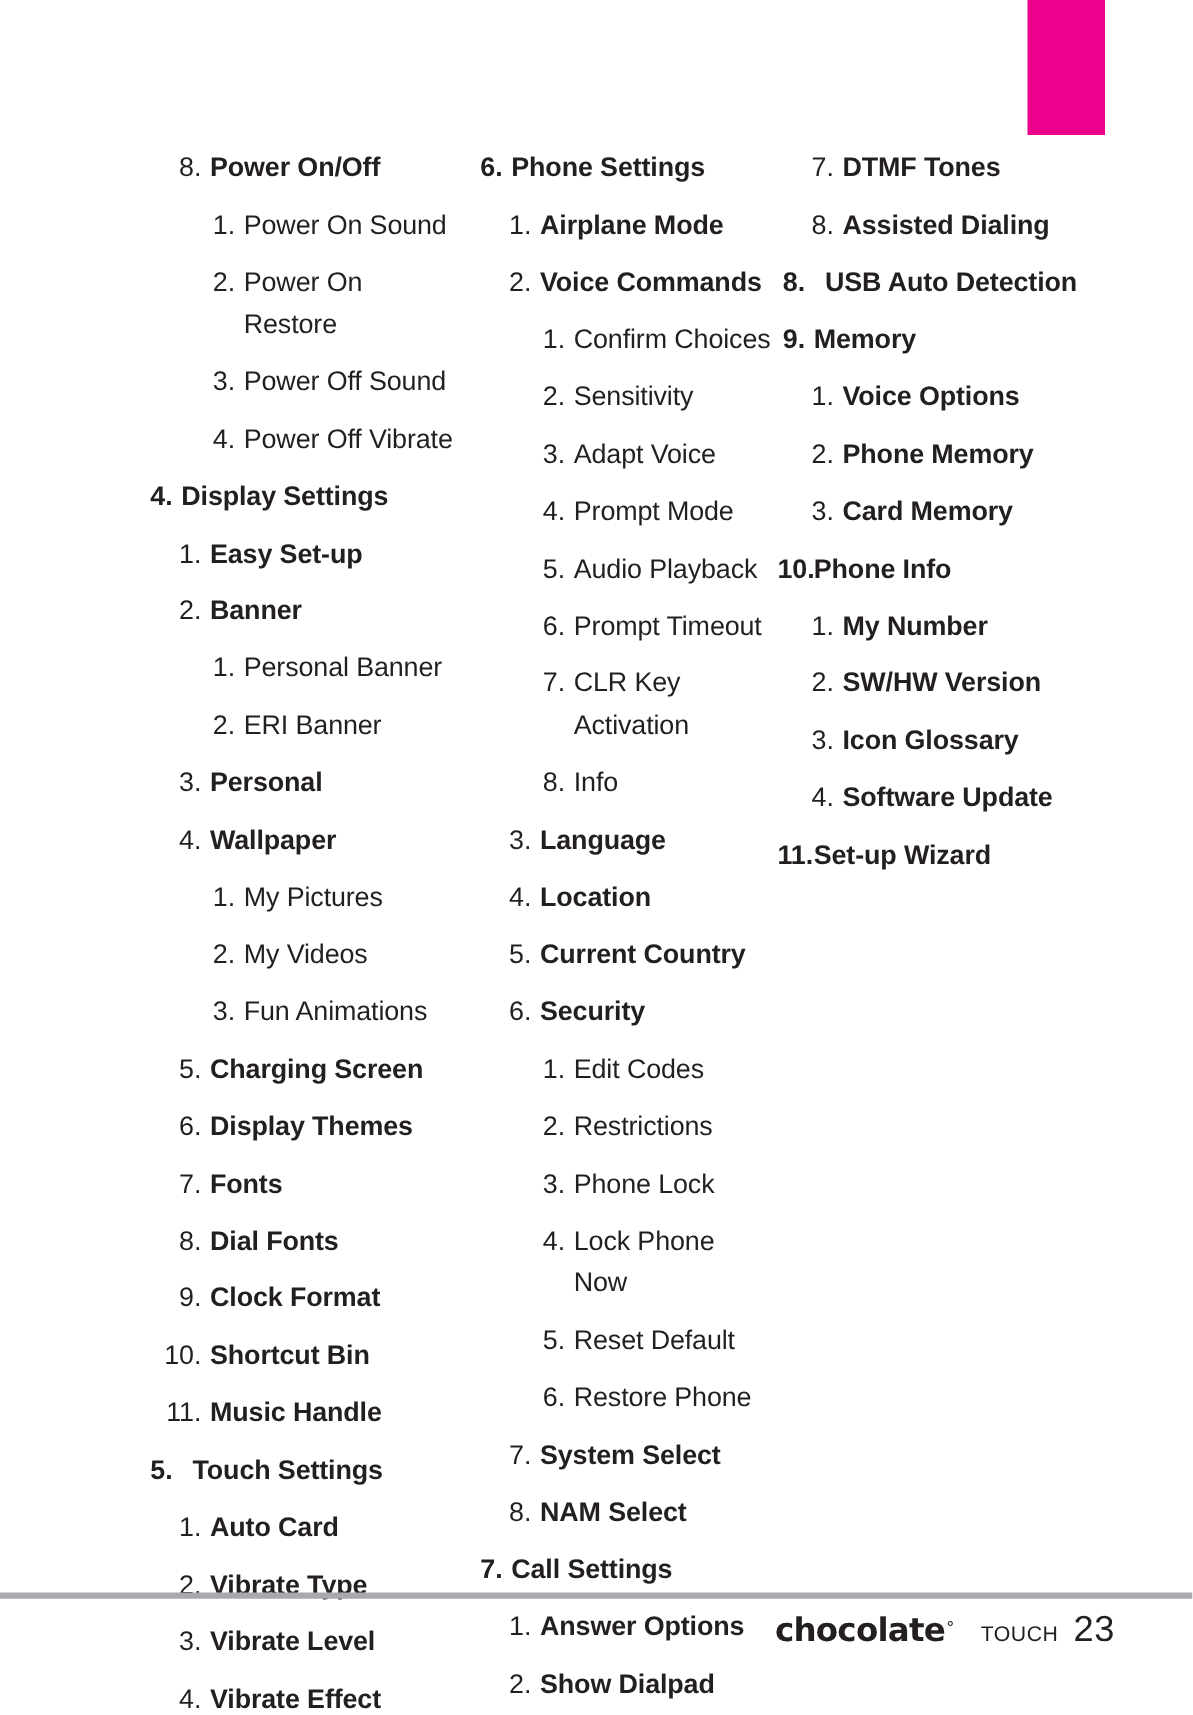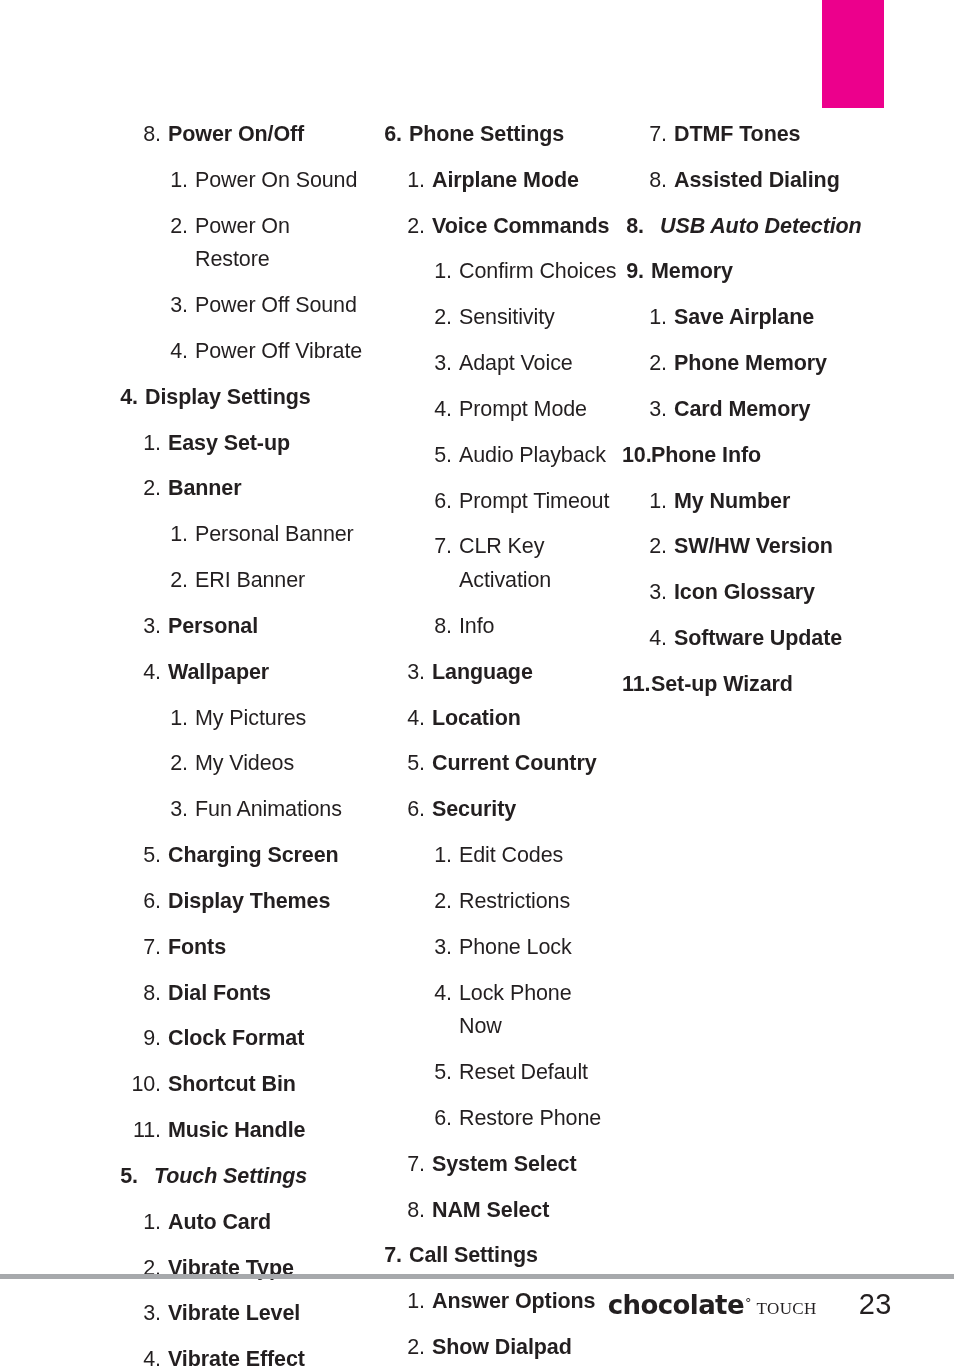--- a/index.html
+++ b/index.html
@@ -62,21 +62,21 @@
   }
 
   
   .lvl1 {
     font-weight: bold;
     font-size: 21.5px;
   }
   .lvl1 .num { width: 22px; }
   .lvl1 .txt { padding-left: 29px; }
   
-  .lvl1.wide .txt { padding-left: 38px; font-style: italic; }
+  .lvl1.wide .txt { padding-left: 38px; }
 
   
   .lvl2 { font-weight: normal; }
   .lvl2 .num { width: 45px; }
   .lvl2 .txt { padding-left: 52px; font-weight: bold; }
 
   
   .lvl3 { font-weight: normal; }
   .lvl3 .num { width: 72px; }
   .lvl3 .txt { padding-left: 79px; }
@@ -115,31 +115,31 @@
   }
   #logo-reg {
     font-family: "DejaVu Sans", sans-serif;
     font-size: 13px;
     color: #231f20;
     position: relative;
     top: -7px;
     margin-left: 1px;
   }
   #logo-touch {
-    font-family: Liberation Serif, serif;
+    font-family: Liberation Sans, sans-serif;
     font-size: 17px;
     letter-spacing: 0.4px;
     color: #231f20;
-    margin-left: 5px;
+    margin-left: 21px;
   }
   #page-number {
     font-family: "Liberation Sans", sans-serif;
     font-size: 29px;
     color: #231f20;
-    margin-left: 42px;
+    margin-left: 12px;
     letter-spacing: 0.5px;
   }
 </style>
 </head>
 <body>
 
 <div id="pink-tab"></div>
 
 <div id="toc">
   <div class="column" id="col-1">
@@ -374,21 +374,21 @@
       <div class="entry lvl1 wide">
         <span class="num">8.</span>
         <span class="txt">USB Auto Detection</span>
       </div>
       <div class="entry lvl1">
         <span class="num">9.</span>
         <span class="txt">Memory</span>
       </div>
       <div class="entry lvl2">
         <span class="num">1.</span>
-        <span class="txt">Save Airplane</span>
+        <span class="txt">Voice Options</span>
       </div>
       <div class="entry lvl2">
         <span class="num">2.</span>
         <span class="txt">Phone Memory</span>
       </div>
       <div class="entry lvl2">
         <span class="num">3.</span>
         <span class="txt">Card Memory</span>
       </div>
       <div class="entry lvl1">

